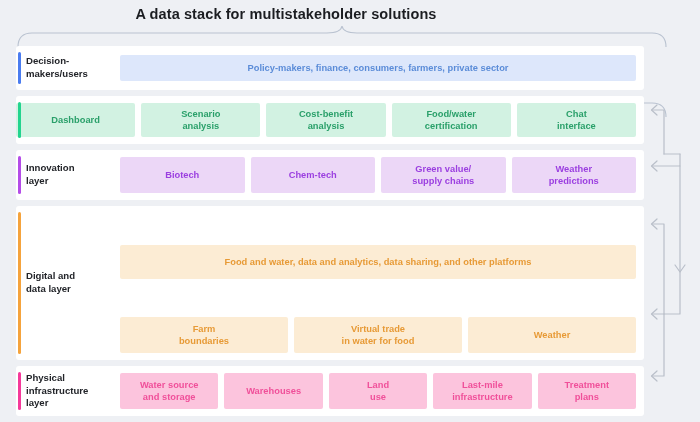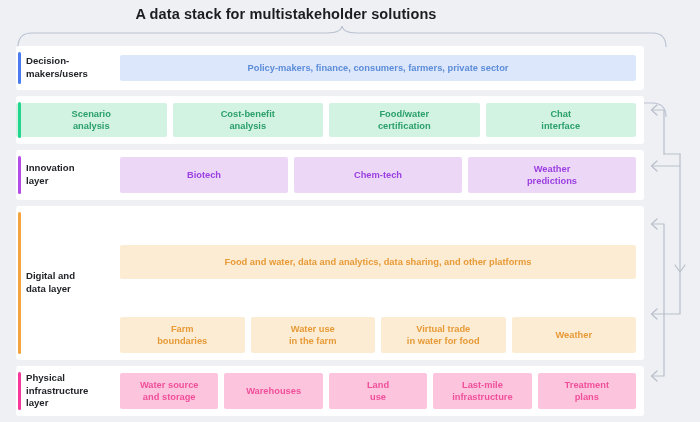--- a/index.html
+++ b/index.html
@@ -160,50 +160,51 @@
       <div class="chip-row">
         <div class="chip wide c-blue">Policy-makers, finance, consumers, farmers, private sector</div>
       </div>
     </div>
   </div>
 
   <div class="layer-row row-decision">
     <div class="accent" style="background:#22d48e"></div>
     <div class="layer-body">
       <div class="chip-row">
+        <div class="chip c-green">Dashboard</div>
         <div class="chip c-green">Scenario<br>analysis</div>
         <div class="chip c-green">Cost-benefit<br>analysis</div>
         <div class="chip c-green">Food/water<br>certification</div>
         <div class="chip c-green">Chat<br>interface</div>
       </div>
     </div>
   </div>
 
   <div class="layer-row row-innovation">
     <div class="accent" style="background:#b44ce8"></div>
     <div class="layer-label">Innovation<br>layer</div>
     <div class="layer-body">
       <div class="chip-row">
         <div class="chip c-purple">Biotech</div>
         <div class="chip c-purple">Chem-tech</div>
+        <div class="chip c-purple">Green value/<br>supply chains</div>
         <div class="chip c-purple">Weather<br>predictions</div>
       </div>
     </div>
   </div>
 
   <div class="layer-row row-digital">
     <div class="accent" style="background:#f5a33c"></div>
     <div class="layer-label">Digital and<br>data layer</div>
     <div class="layer-body">
       <div class="chip-row">
         <div class="chip wide c-orange">Food and water, data and analytics, data sharing, and other platforms</div>
       </div>
       <div class="chip-row">
         <div class="chip c-orange">Farm<br>boundaries</div>
-        <div class="chip c-orange">Water use<br>in the farm</div>
         <div class="chip c-orange">Virtual trade<br>in water for food</div>
         <div class="chip c-orange">Weather</div>
       </div>
     </div>
   </div>
 
   <div class="layer-row row-physical">
     <div class="accent" style="background:#f5399a"></div>
     <div class="layer-label">Physical<br>infrastructure<br>layer</div>
     <div class="layer-body">

